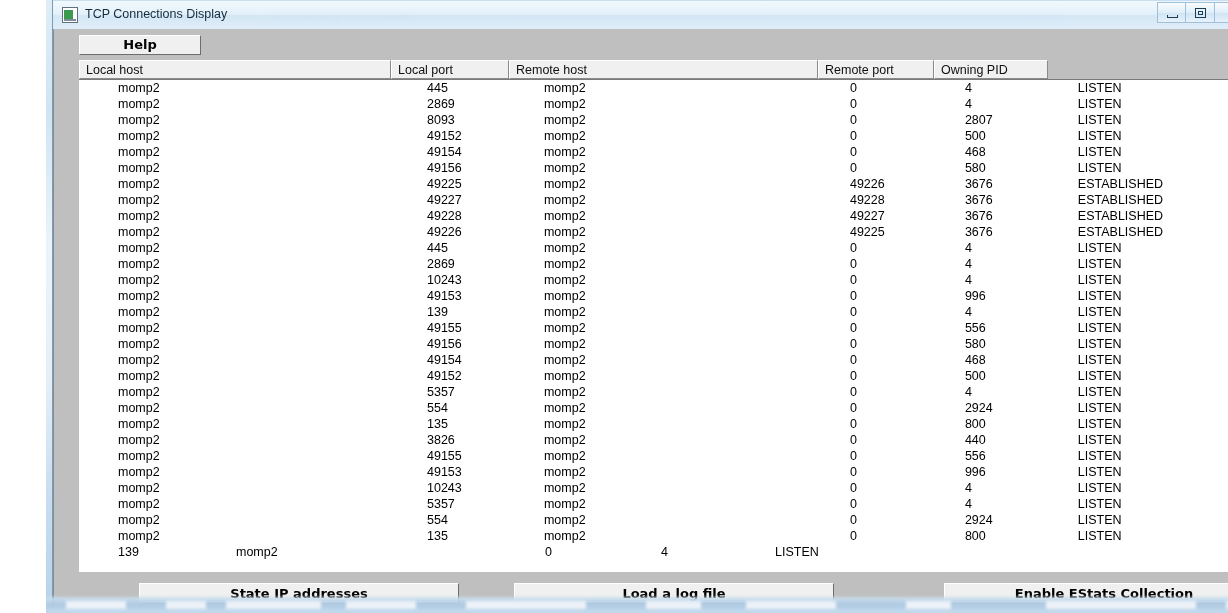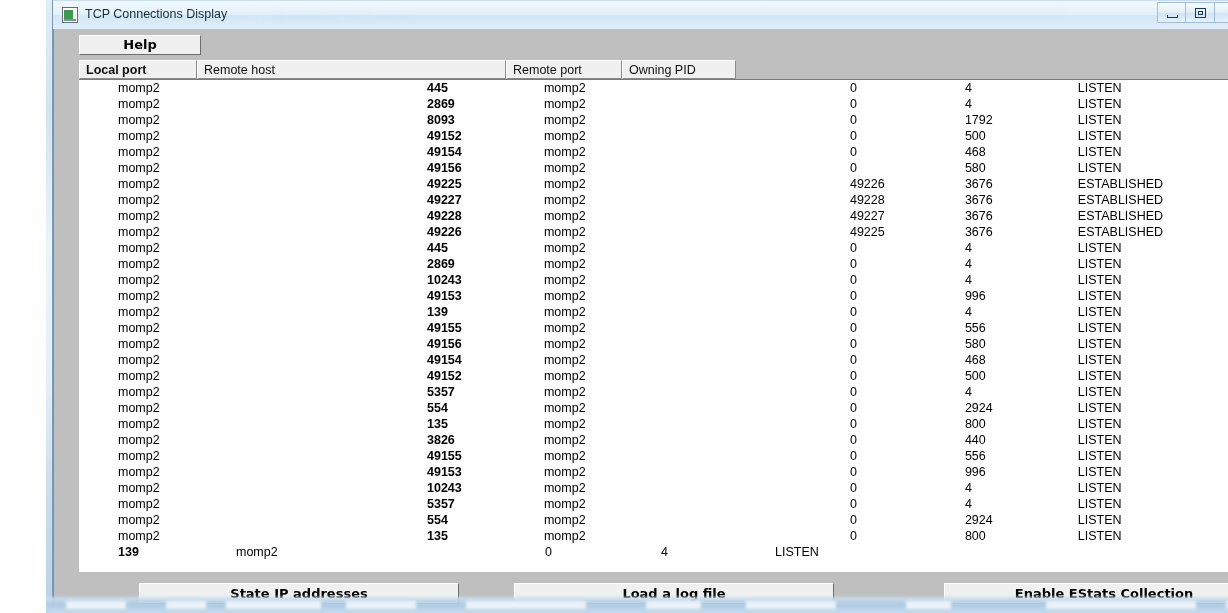--- a/index.html
+++ b/index.html
@@ -234,21 +234,21 @@
   }
   .cell {
     box-sizing: border-box;
     padding-left: 6px;
     overflow: hidden;
     white-space: nowrap;
   }
 
   
   .c0 { width: 312px; }
-  .c1 { width: 118px; font-weight: bold; }
+  .c1 { width: 118px; }
   .c2 { width: 309px; }
   .c3 { width: 116px; }
   .c4 { width: 114px; }
   .c5 { width: 197px; }
 
   
   #bottom-bar {
     position: absolute;
     left: 0;
     bottom: 0;
@@ -316,20 +316,21 @@
     </div>
 
     <div id="client">
 
       <div id="toolbar">
         <div id="help-button">Help</div>
       </div>
 
       <div id="table-area">
         <div id="header-row">
+            <div class="hcell c0">Local host</div>
             <div class="hcell c1">Local port</div>
             <div class="hcell c2">Remote host</div>
             <div class="hcell c3">Remote port</div>
             <div class="hcell c4">Owning PID</div>
           </div>
         <div id="rows-wrap">
             <div class="row">
               <div class="cell c0">momp2</div>
               <div class="cell c1">445</div>
               <div class="cell c2">momp2</div>
@@ -343,21 +344,21 @@
               <div class="cell c2">momp2</div>
               <div class="cell c3">0</div>
               <div class="cell c4">4</div>
               <div class="cell c5">LISTEN</div>
             </div>
             <div class="row">
               <div class="cell c0">momp2</div>
               <div class="cell c1">8093</div>
               <div class="cell c2">momp2</div>
               <div class="cell c3">0</div>
-              <div class="cell c4">1792</div>
+              <div class="cell c4">2807</div>
               <div class="cell c5">LISTEN</div>
             </div>
             <div class="row">
               <div class="cell c0">momp2</div>
               <div class="cell c1">49152</div>
               <div class="cell c2">momp2</div>
               <div class="cell c3">0</div>
               <div class="cell c4">500</div>
               <div class="cell c5">LISTEN</div>
             </div>

